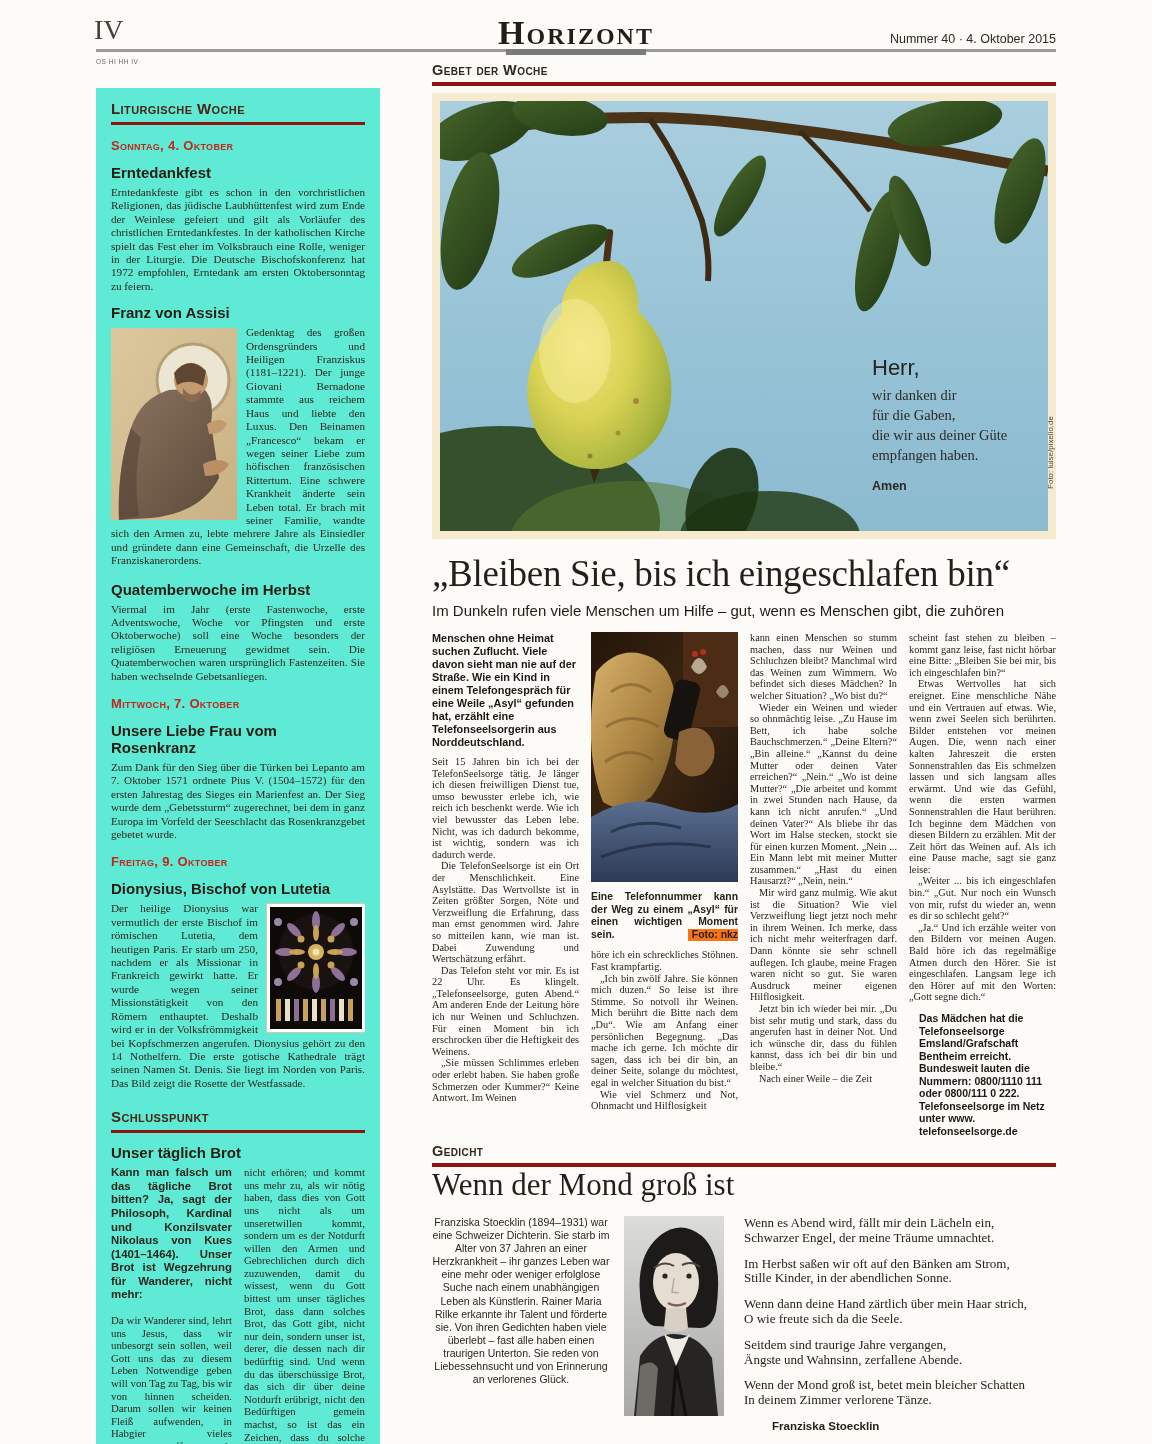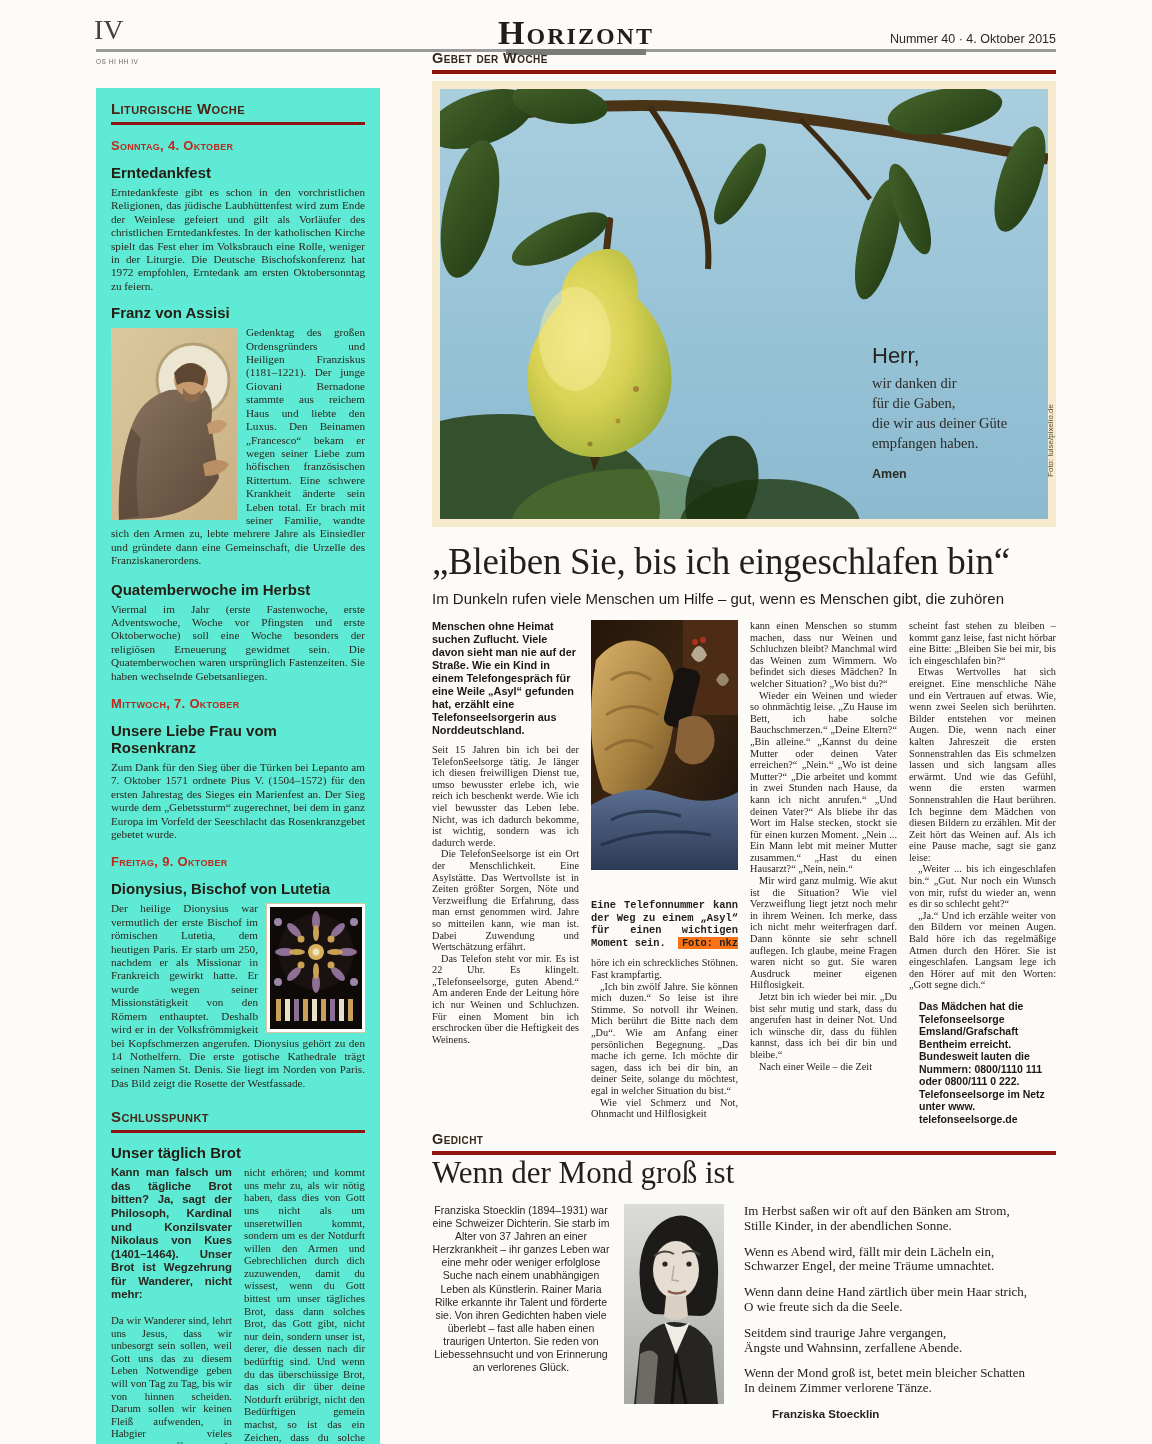--- a/index.html
+++ b/index.html
@@ -33,21 +33,21 @@
   .franz-fig{float:left;width:126px;height:192px;margin:2px 9px 2px 0;}
   .rose-fig{float:right;width:92px;height:122px;margin:2px 0 4px 9px;border:3px solid #fff;
             box-shadow:0 0 0 1px #d8c79f;}
   .brot2col{column-count:2;column-gap:12px;margin-top:4px;}
   .brot2col p{font-size:10.8px;line-height:12.6px;text-align:justify;color:#2c261e;margin:0;}
   .brot2col p.gap{margin-top:12px;}
   .intro-bold{font-family:"Liberation Sans",sans-serif;font-weight:700;
               font-size:11.4px !important;line-height:13.6px !important;color:#221c14;margin:0 0 12px !important;}
 
   
-  .main{position:absolute;left:432px;top:50px;width:624px;}
+  .main{position:absolute;left:432px;top:62px;width:624px;}
   .sec-label{font-family:"Liberation Sans",sans-serif;font-variant:small-caps;font-weight:700;
              font-size:14.5px;letter-spacing:.4px;color:#33261a;}
   .sec-rule{height:4px;background:#8e1410;margin-top:4px;}
 
   .pear-frame{margin-top:7px;background:#f7ebcf;padding:8px;position:relative;width:608px;height:430px;}
   .prayer{position:absolute;left:440px;top:262px;width:176px;color:#2b2a26;}
   .prayer-title{font-family:"Liberation Sans",sans-serif;font-size:22px;color:#24231f;}
   .prayer-lines{font-size:14.5px;line-height:20px;margin-top:4px;}
   .prayer-amen{font-family:"Liberation Sans",sans-serif;font-weight:700;font-size:12.5px;margin-top:14px;}
   .pear-credit{position:absolute;right:1px;bottom:50px;writing-mode:vertical-rl;transform:rotate(180deg);
@@ -56,22 +56,22 @@
   .headline{margin-top:14px;font-size:37px;line-height:42px;color:#241f1b;letter-spacing:-.3px;}
   .subtitle{margin-top:7px;font-family:"Liberation Sans",sans-serif;font-size:15px;color:#1f1b16;}
 
   .cols{display:flex;gap:12px;margin-top:13px;height:505px;overflow:hidden;}
   .col{width:147px;}
   .intro{font-family:"Liberation Sans",sans-serif;font-weight:700;font-size:10.9px;
          line-height:13px;color:#1c1813;margin:0 0 7px;}
   .col p.b{font-size:10.3px;line-height:11.6px;text-align:justify;margin:0;color:#221c16;}
   .col p.ind{text-indent:9px;}
   .phonefig{width:147px;height:250px;margin-bottom:5px;}
-  .caption{position:relative;font-family:Liberation Mono, monospace;font-weight:700;
-           font-size:10.4px;line-height:12.6px;color:#26201a;margin-bottom:8px;text-align:justify;margin-top:20px;}
+  .caption{position:relative;font-family:Liberation Sans, sans-serif;font-weight:700;
+           font-size:10.4px;line-height:12.6px;color:#26201a;margin-bottom:8px;text-align:justify;}
   .cap-credit{position:absolute;right:0;bottom:0;background:#f97316;padding-left:4px;}
   .note{margin-top:9px;padding-left:10px;font-family:"Liberation Sans",sans-serif;font-weight:700;
         font-size:10.5px;line-height:12.5px;color:#1c1813;}
 
   .gedicht{margin-top:6px;}
   .gedicht-title{font-size:31px;color:#241f1b;}
   .gedicht-row{display:flex;margin-top:13px;}
   .bio{width:178px;font-family:"Liberation Sans",sans-serif;font-size:10.5px;line-height:13.1px;color:#2a241e;text-align:center;}
   .portrait{width:100px;height:200px;margin:0 16px 0 14px;flex:none;}
   .poemcol{flex:1;padding-left:4px;}
@@ -258,20 +258,21 @@
 
     <div class="headline">„Bleiben Sie, bis ich eingeschlafen bin“</div>
     <div class="subtitle">Im Dunkeln rufen viele Menschen um Hilfe – gut, wenn es Menschen gibt, die zuhören</div>
 
     <div class="cols">
       <div class="col">
         <p class="intro">Menschen ohne Heimat suchen Zuflucht. Viele davon sieht man nie auf der Straße. Wie ein Kind in einem Telefongespräch für eine Weile „Asyl“ gefunden hat, erzählt eine Telefonseelsorgerin aus Norddeutschland.</p>
         <p class="b">Seit 15 Jahren bin ich bei der TelefonSeelsorge tätig. Je länger ich diesen freiwilligen Dienst tue, umso bewusster erlebe ich, wie reich ich beschenkt werde. Wie ich viel bewusster das Leben lebe. Nicht, was ich dadurch bekomme, ist wichtig, sondern was ich dadurch werde.</p>
         <p class="b ind">Die TelefonSeelsorge ist ein Ort der Menschlichkeit. Eine Asylstätte. Das Wertvollste ist in Zeiten größter Sorgen, Nöte und Verzweiflung die Erfahrung, dass man ernst genommen wird. Jahre so mitteilen kann, wie man ist. Dabei Zuwendung und Wertschätzung erfährt.</p>
         <p class="b ind">Das Telefon steht vor mir. Es ist 22 Uhr. Es klingelt. „Telefonseelsorge, guten Abend.“ Am anderen Ende der Leitung höre ich nur Weinen und Schluchzen. Für einen Moment bin ich erschrocken über die Heftigkeit des Weinens.</p>
+        <p class="b ind">„Sie müssen Schlimmes erleben oder erlebt haben. Sie haben große Schmerzen oder Kummer?“ Keine Antwort. Im Weinen</p>
       </div>
       <div class="col">
         <svg class="phonefig" viewBox="0 0 147 250" xmlns="http://www.w3.org/2000/svg">
           <defs>
             <linearGradient id="phbg" x1="0" y1="0" x2="1" y2="1">
               <stop offset="0" stop-color="#241509"></stop>
                 <stop offset=".5" stop-color="#3c2612"></stop>
                 <stop offset="1" stop-color="#17100a"></stop>
             </linearGradient>
             <linearGradient id="hairg" x1="0" y1="0" x2="1" y2="1">
@@ -342,24 +343,24 @@
             <circle cx="65" cy="60" r="2.6" fill="#2b2624"></circle>
           <path d="M50,62 L48,76 L55,77" stroke="#b8a99c" stroke-width="1.5" fill="none"></path>
           <path d="M44,87 Q52,92 62,87" stroke="#8a5c52" stroke-width="2.5" fill="none"></path>
           <path d="M42,92 L40,112 Q50,120 64,112 L62,92Z" fill="#d9cfc3"></path>
           <path d="M10,200 L16,140 Q30,118 50,118 Q74,118 88,142 L94,200Z" fill="#262524"></path>
           <path d="M40,118 L52,150 L66,118 Q54,128 40,118Z" fill="#efece6"></path>
           <path d="M52,150 L48,200 M52,150 L62,200" stroke="#11100f" stroke-width="3"></path>
           <path d="M16,150 Q28,142 34,152 L30,200 L12,200Z" fill="#6e6a66"></path>
         </svg>
         <div class="poemcol">
+          <div class="stanza pre">Wenn es Abend wird, fällt mir dein Lächeln ein,
+Schwarzer Engel, der meine Träume umnachtet.</div>
           <div class="stanza pre">Im Herbst saßen wir oft auf den Bänken am Strom,
 Stille Kinder, in der abendlichen Sonne.</div>
-          <div class="stanza pre">Wenn es Abend wird, fällt mir dein Lächeln ein,
-Schwarzer Engel, der meine Träume umnachtet.</div>
           <div class="stanza pre">Wenn dann deine Hand zärtlich über mein Haar strich,
 O wie freute sich da die Seele.</div>
           <div class="stanza pre">Seitdem sind traurige Jahre vergangen,
 Ängste und Wahnsinn, zerfallene Abende.</div>
           <div class="stanza pre">Wenn der Mond groß ist, betet mein bleicher Schatten
 In deinem Zimmer verlorene Tänze.</div>
           <div class="attribution">Franziska Stoecklin</div>
         </div>
       </div>
     </div>

